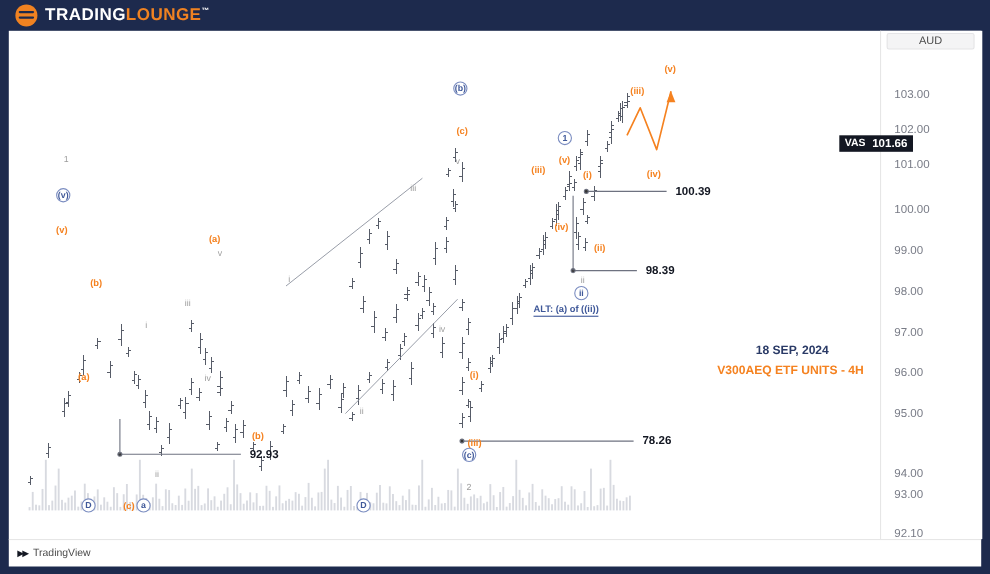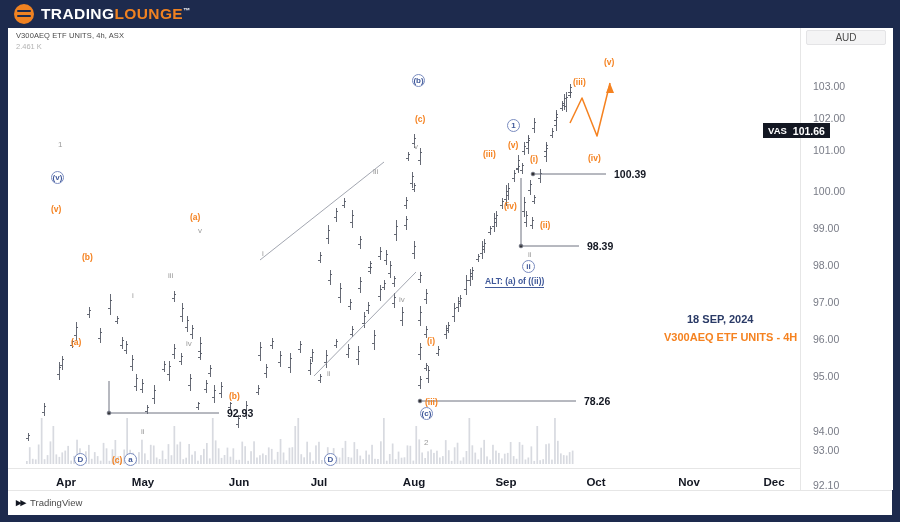--- a/index.html
+++ b/index.html
@@ -49,43 +49,39 @@
   
   .lbl{position:absolute;white-space:nowrap;line-height:1;}
   .o{color:#f58220;font-size:8.5px;font-weight:bold;}
   .g{color:#9b9b9b;font-size:8px;}
   .circ{color:#3f5899;font-size:8px;font-weight:bold;border:1.1px solid #7a8cc0;border-radius:50%;
         width:13px;height:13px;display:flex;align-items:center;justify-content:center;box-sizing:border-box;}
   .plab{position:absolute;color:#131722;font-size:10.5px;font-weight:bold;white-space:nowrap;}
   .alt{position:absolute;color:#3f5899;font-size:8.5px;font-weight:bold;white-space:nowrap;
        border-bottom:1px solid #3f5899;padding-bottom:1px;}
   #note-date{position:absolute;color:#2a3a66;font-size:11px;font-weight:bold;white-space:nowrap;}
-  #note-sym{position:absolute;color:#f58220;font-size:11px;font-weight:bold;white-space:nowrap;margin-left:12px;}
+  #note-sym{position:absolute;color:#f58220;font-size:11px;font-weight:bold;white-space:nowrap;}
   svg{position:absolute;left:0;top:0;overflow:visible;}
 </style>
 </head>
 <body>
 
 <div id="root">
 
   <div id="header">
     <div id="logo">
       <div id="logo-mark"></div>
       <div id="logo-text">
         <span class="w1">TRADING</span><span class="w2">LOUNGE</span><span class="tm">™</span>
       </div>
     </div>
   </div>
 
   <div id="panel">
 
-    <div id="legend">
-      <div class="l1">V300AEQ ETF UNITS, 4h, ASX</div>
-      <div class="l2">2.461 K</div>
-    </div>
 
     <div id="plot">
 
       <svg width="786" height="440" viewBox="0 0 786 440">
         <g id="bars" stroke="#555a66" stroke-width="0.9" fill="none" shape-rendering="crispEdges">
             <path d="M14 404.6 L14 413.1 M14 410.6 L11.6 410.6 M14 407.1 L16.4 407.1"></path>
             <path d="M30 375.1 L30 388.1 M30 384.3 L27.6 384.3 M30 378.9 L32.4 378.9"></path>
             <path d="M45 333.8 L45 351.5 M45 346.4 L42.6 346.4 M45 339.0 L47.4 339.0"></path>
             <path d="M58 310.6 L58 320.2 M58 317.4 L55.6 317.4 M58 313.4 L60.4 313.4"></path>
             <path d="M48 327.7 L48 342.0 M48 337.8 L45.6 337.8 M48 331.9 L50.4 331.9"></path>
@@ -500,31 +496,20 @@
       <div class="ptick" style="top:397px;">94.00</div>
       <div class="ptick" style="top:416px;">93.00</div>
       <div class="ptick" style="top:451px;">92.10</div>
 
       <div id="pricebadge" style="top:95px;">
         <span class="tag">VAS</span>
         <span>101.66</span>
       </div>
     </div>
 
-    <div id="timescale">
-      <div class="ttick" style="left:58px;">Apr</div>
-      <div class="ttick" style="left:135px;">May</div>
-      <div class="ttick" style="left:231px;">Jun</div>
-      <div class="ttick" style="left:311px;">Jul</div>
-      <div class="ttick" style="left:406px;">Aug</div>
-      <div class="ttick" style="left:498px;">Sep</div>
-      <div class="ttick" style="left:588px;">Oct</div>
-      <div class="ttick" style="left:681px;">Nov</div>
-      <div class="ttick" style="left:766px;">Dec</div>
-    </div>
   </div>
 
   <div id="footer">
     <div id="tv">
       <span class="glyph">▸▸</span>
       <span class="txt">TradingView</span>
     </div>
   </div>
 </div>
 

